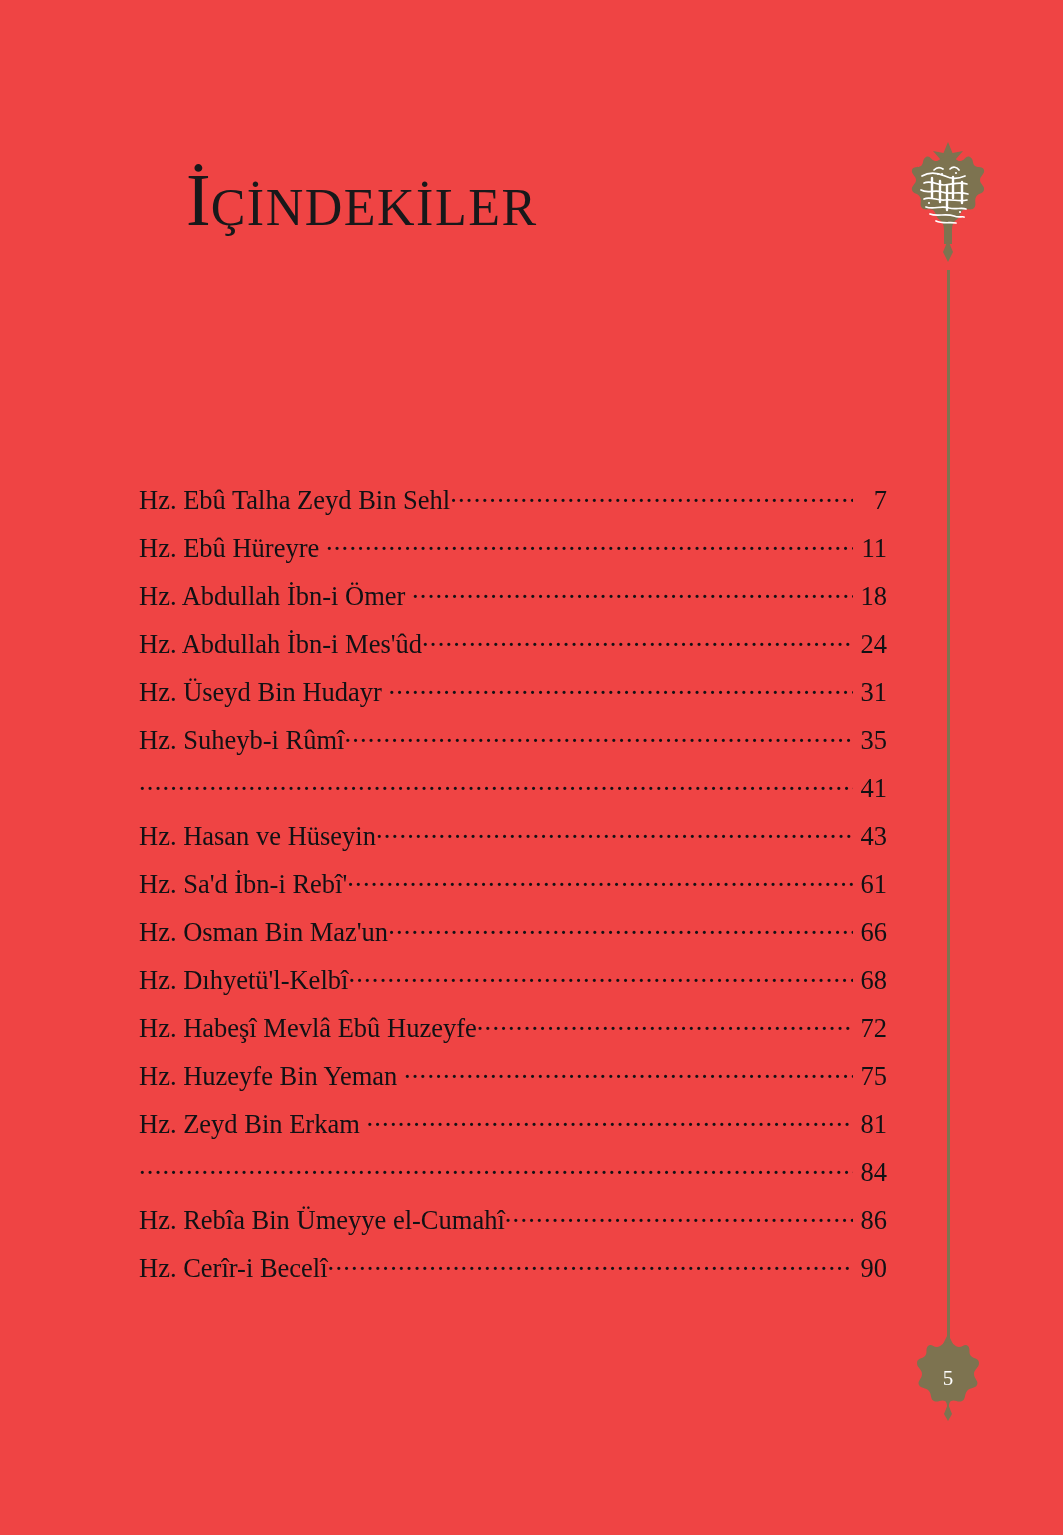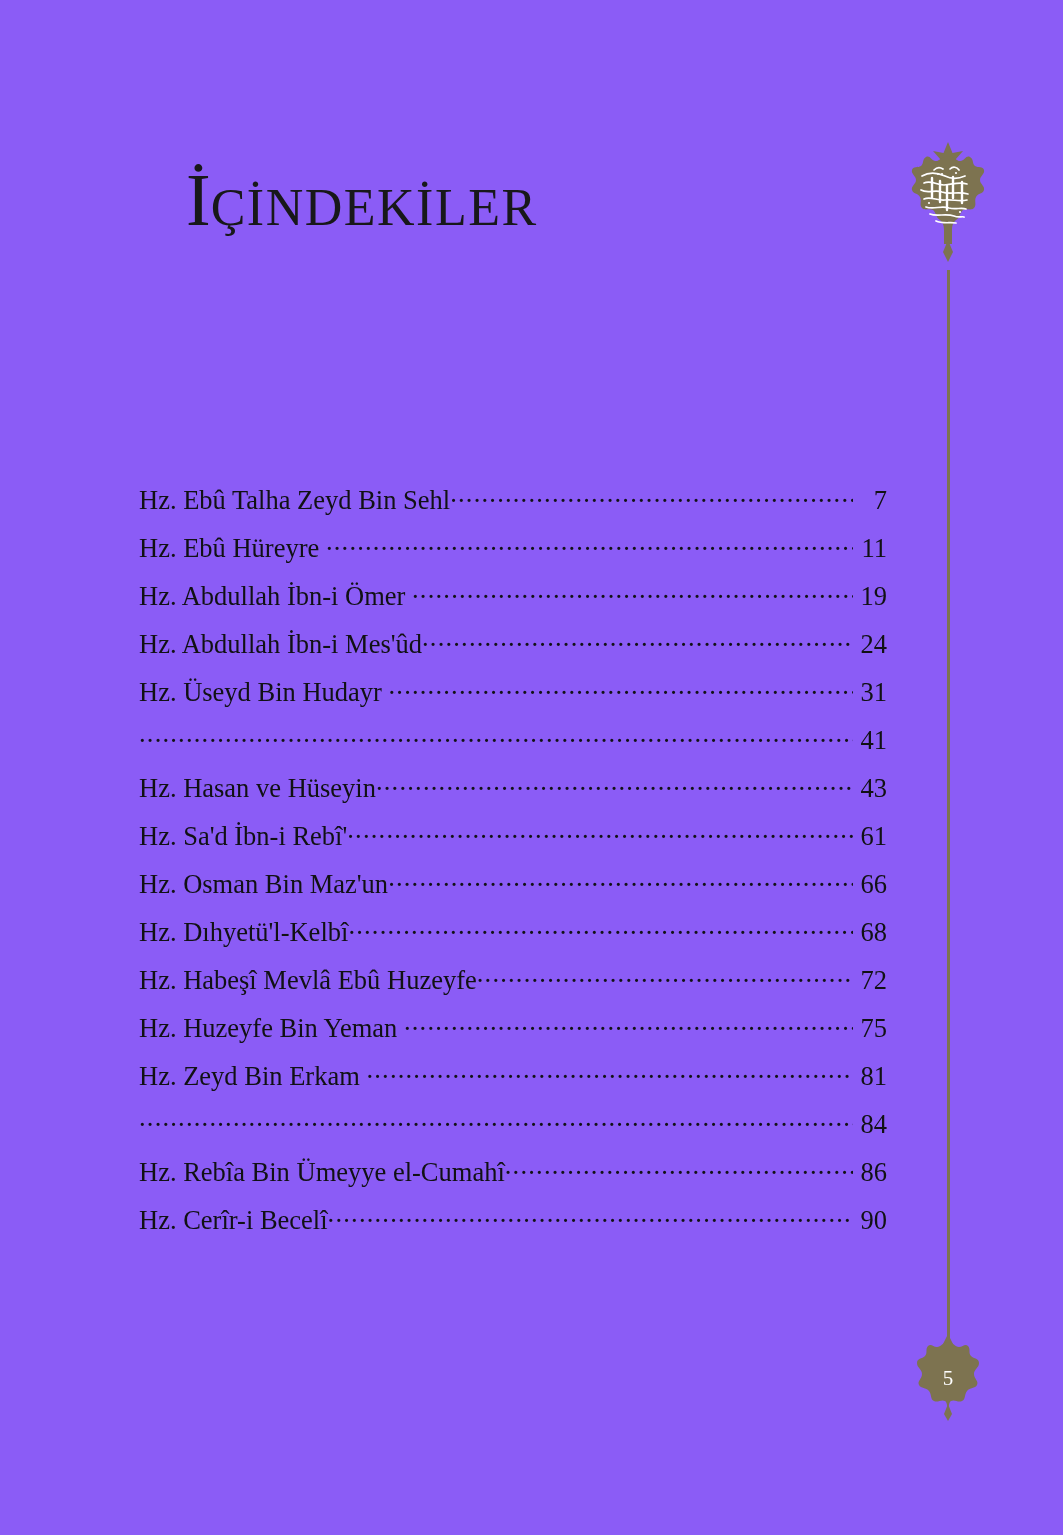--- a/index.html
+++ b/index.html
@@ -5,21 +5,21 @@
   * { margin:0; padding:0; box-sizing:border-box; }
   html, body {
     width:1063px; height:1535px;
     background:#ffffff;
     font-family:"Liberation Serif", serif;
     overflow:hidden;
   }
   .page {
     position:relative;
     width:1063px; height:1535px;
-    background:#8b5cf6;
+    background:#ef4444;
   }
 
   
   .toc-title {
     position:absolute;
     left:186px;
     top:163px;
     font-family:"Liberation Serif", serif;
     color:#18181a;
     white-space:nowrap;
@@ -241,33 +241,38 @@
         <span class="toc-page">7</span>
       </div>
       <div class="toc-row gap">
         <span class="toc-label">Hz. Ebû Hüreyre</span>
         <span class="toc-dots"></span>
         <span class="toc-page">11</span>
       </div>
       <div class="toc-row gap">
         <span class="toc-label">Hz. Abdullah İbn-i Ömer</span>
         <span class="toc-dots"></span>
-        <span class="toc-page">19</span>
+        <span class="toc-page">18</span>
       </div>
       <div class="toc-row">
         <span class="toc-label">Hz. Abdullah İbn-i Mes'ûd</span>
         <span class="toc-dots"></span>
         <span class="toc-page">24</span>
       </div>
       <div class="toc-row gap">
         <span class="toc-label">Hz. Üseyd Bin Hudayr</span>
         <span class="toc-dots"></span>
         <span class="toc-page">31</span>
       </div>
       <div class="toc-row">
+        <span class="toc-label">Hz. Suheyb-i Rûmî</span>
+        <span class="toc-dots"></span>
+        <span class="toc-page">35</span>
+      </div>
+      <div class="toc-row">
         <span class="toc-dots"></span>
         <span class="toc-page">41</span>
       </div>
       <div class="toc-row">
         <span class="toc-label">Hz. Hasan ve Hüseyin</span>
         <span class="toc-dots"></span>
         <span class="toc-page">43</span>
       </div>
       <div class="toc-row">
         <span class="toc-label">Hz. Sa'd İbn-i Rebî'</span>

